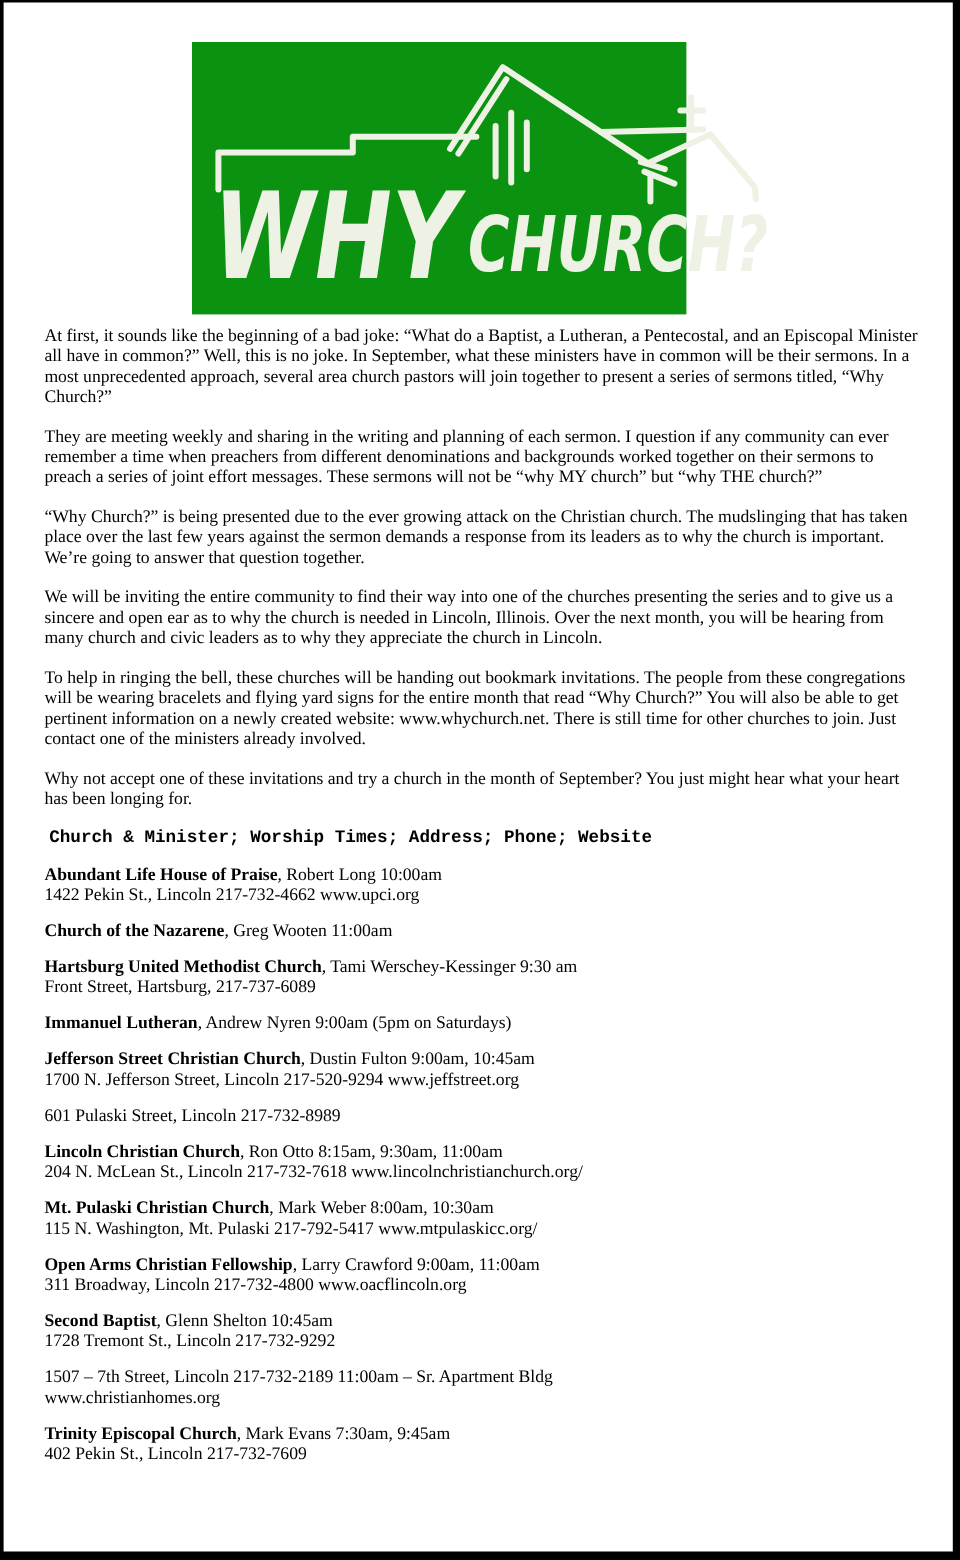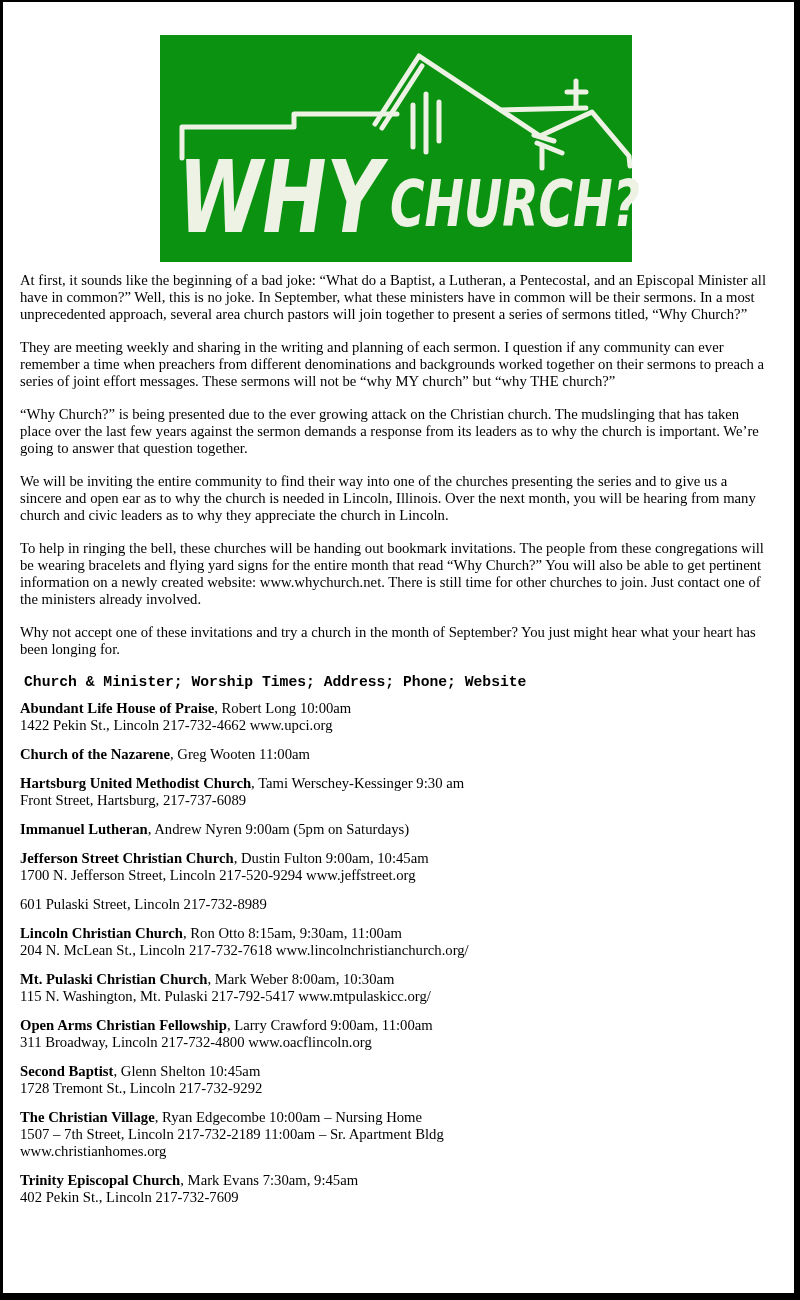--- a/index.html
+++ b/index.html
@@ -9,37 +9,37 @@
     box-sizing:border-box;
     background:#ffffff;
     border:solid #000;
     border-width:2px 6px 7px 3px;
     overflow:hidden;
     font-family:"Liberation Serif", serif;
     color:#000;
   }
   .logo{
     margin:33px 0 0 157px;
-    width:472px;height:227px;
+    width:412px;height:227px;
     background:#0b9211;
   }
   .logo svg{display:block;}
   .content{
-    padding:10px 26px 0 17px;
+    padding:10px 26px 0 34px;
     font-size:14.7px;
     line-height:17px;
   }
   .para{margin:0 0 16px;}
   .dir-header{
     font-weight:bold;
     margin:0 0 9px;
     padding-left:4px;
     font-family:Liberation Mono, monospace;
   }
-  .entry{margin:0 0 12px;}
+  .entry{margin:13px 0 12px;}
   .eline{margin:0;}
   .entry strong{font-weight:bold;}
 </style>
 </head>
 <body>
 
 <div class="page">
 
   <div class="logo">
     <svg width="488" height="227" viewBox="0 0 488 227">
@@ -110,21 +110,20 @@
         </div>
         <div class="entry">
           <p class="eline"><strong>Open Arms Christian Fellowship</strong><span>, Larry Crawford 9:00am, 11:00am</span></p>
           <p class="eline">311 Broadway, Lincoln 217-732-4800 www.oacflincoln.org</p>
         </div>
         <div class="entry">
           <p class="eline"><strong>Second Baptist</strong><span>, Glenn Shelton 10:45am</span></p>
           <p class="eline">1728 Tremont St., Lincoln 217-732-9292</p>
         </div>
         <div class="entry">
-          <p class="eline"><strong>The Christian Village</strong><span>, Ryan Edgecombe 10:00am – Nursing Home</span></p>
           <p class="eline">1507 – 7th Street, Lincoln 217-732-2189 11:00am – Sr. Apartment Bldg</p>
           <p class="eline">www.christianhomes.org</p>
         </div>
         <div class="entry">
           <p class="eline"><strong>Trinity Episcopal Church</strong><span>, Mark Evans 7:30am, 9:45am</span></p>
           <p class="eline">402 Pekin St., Lincoln 217-732-7609</p>
         </div>
       </div>
   </div>
 

